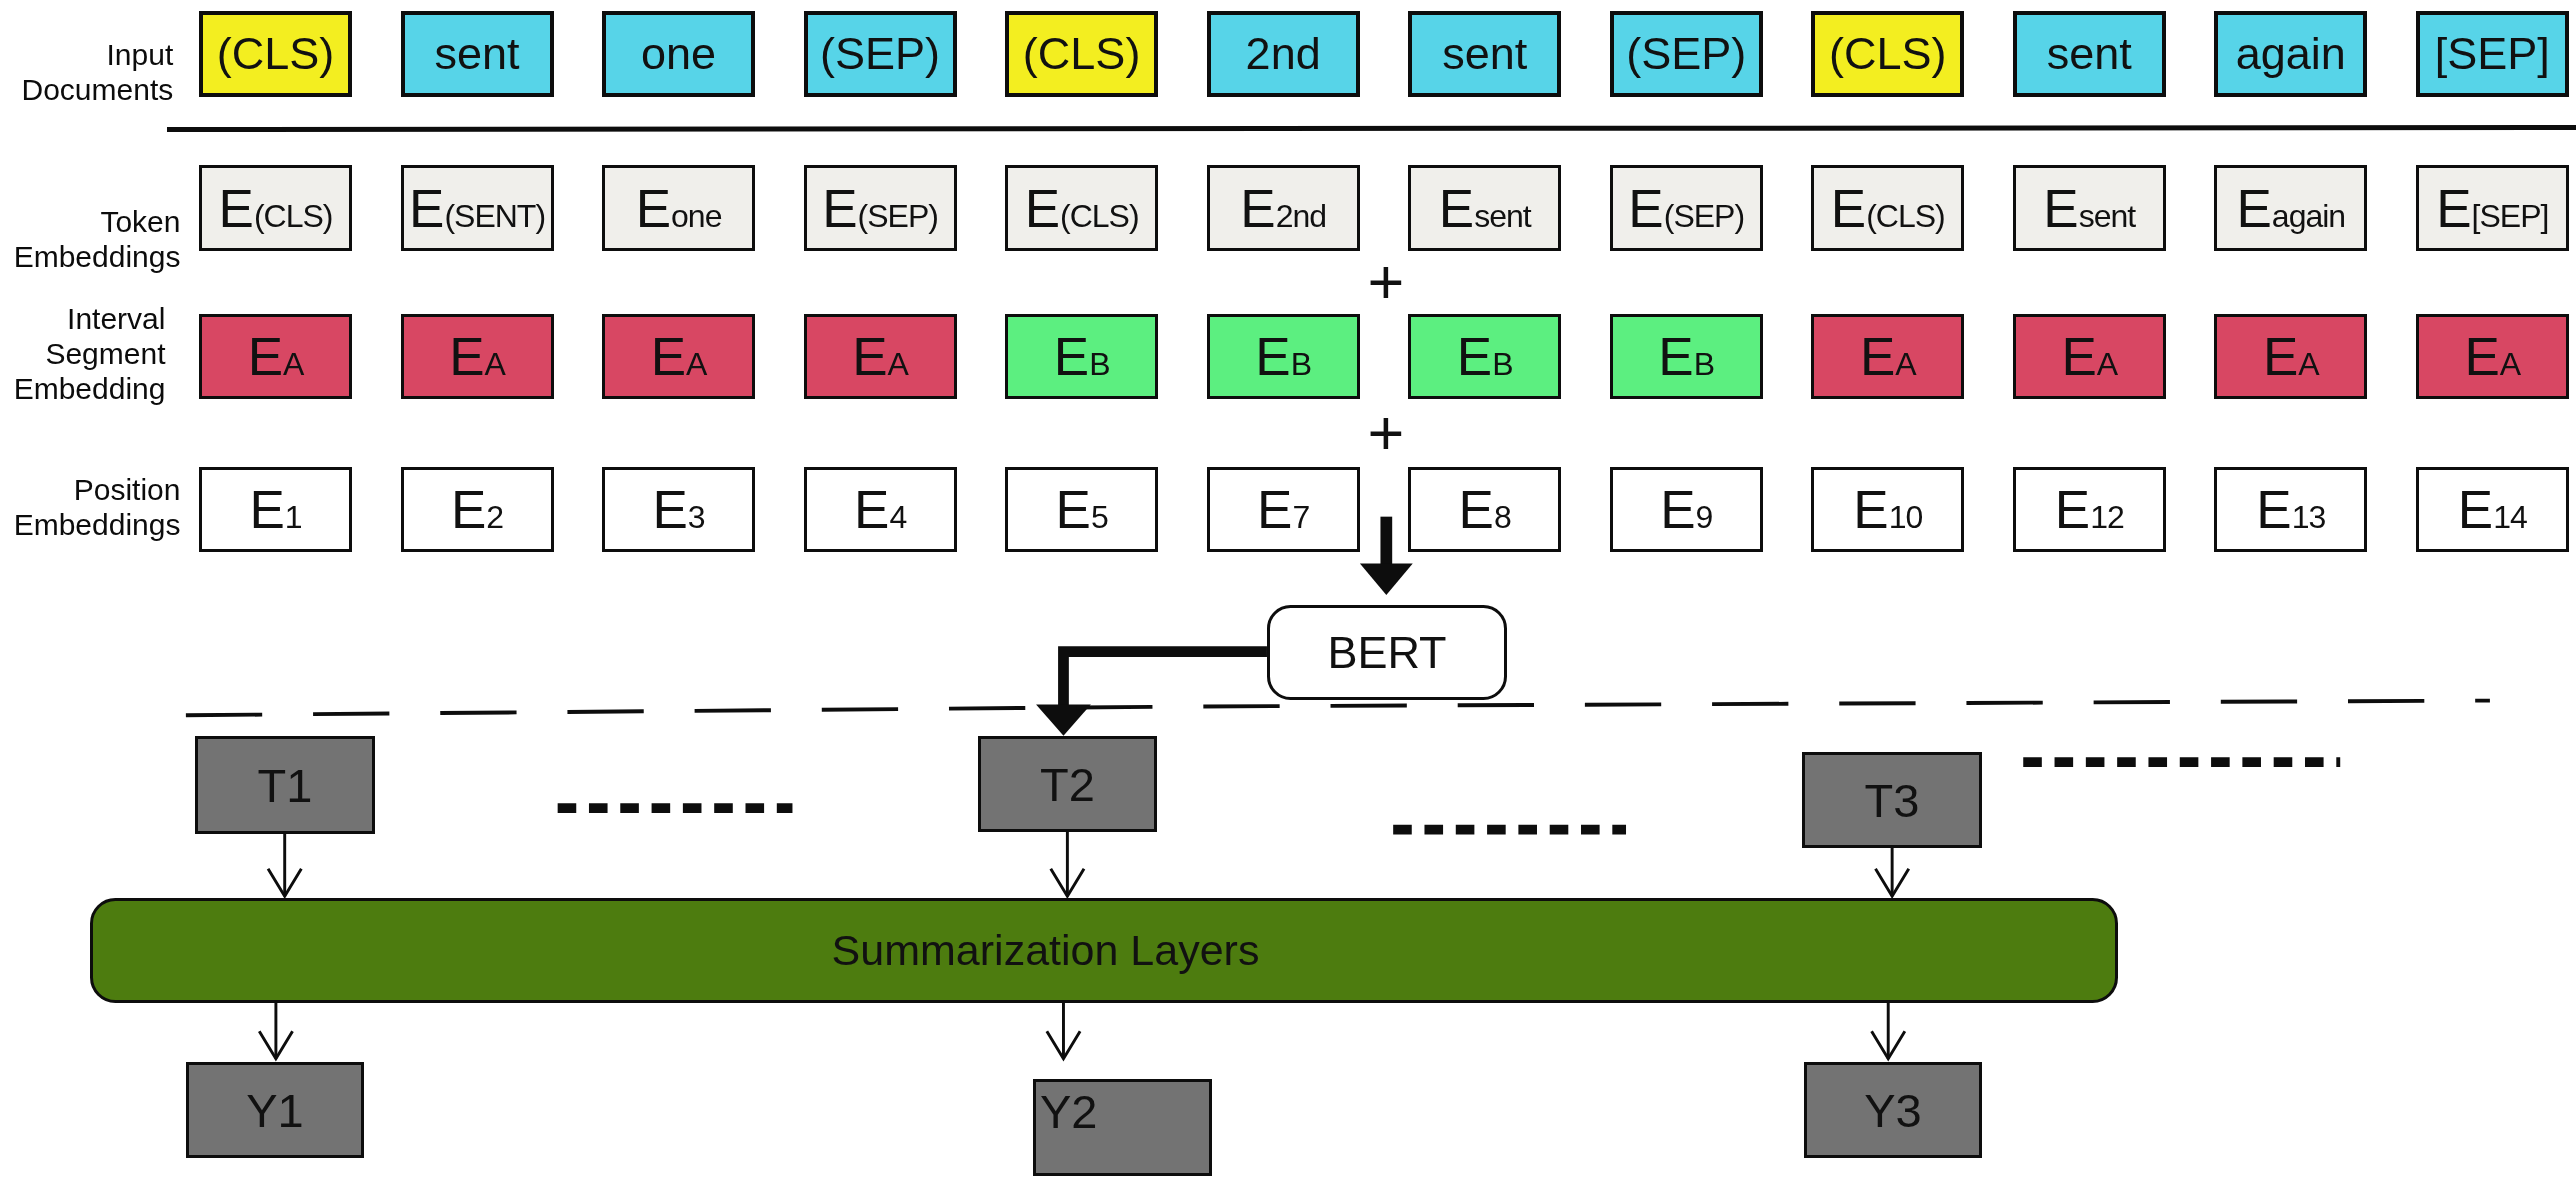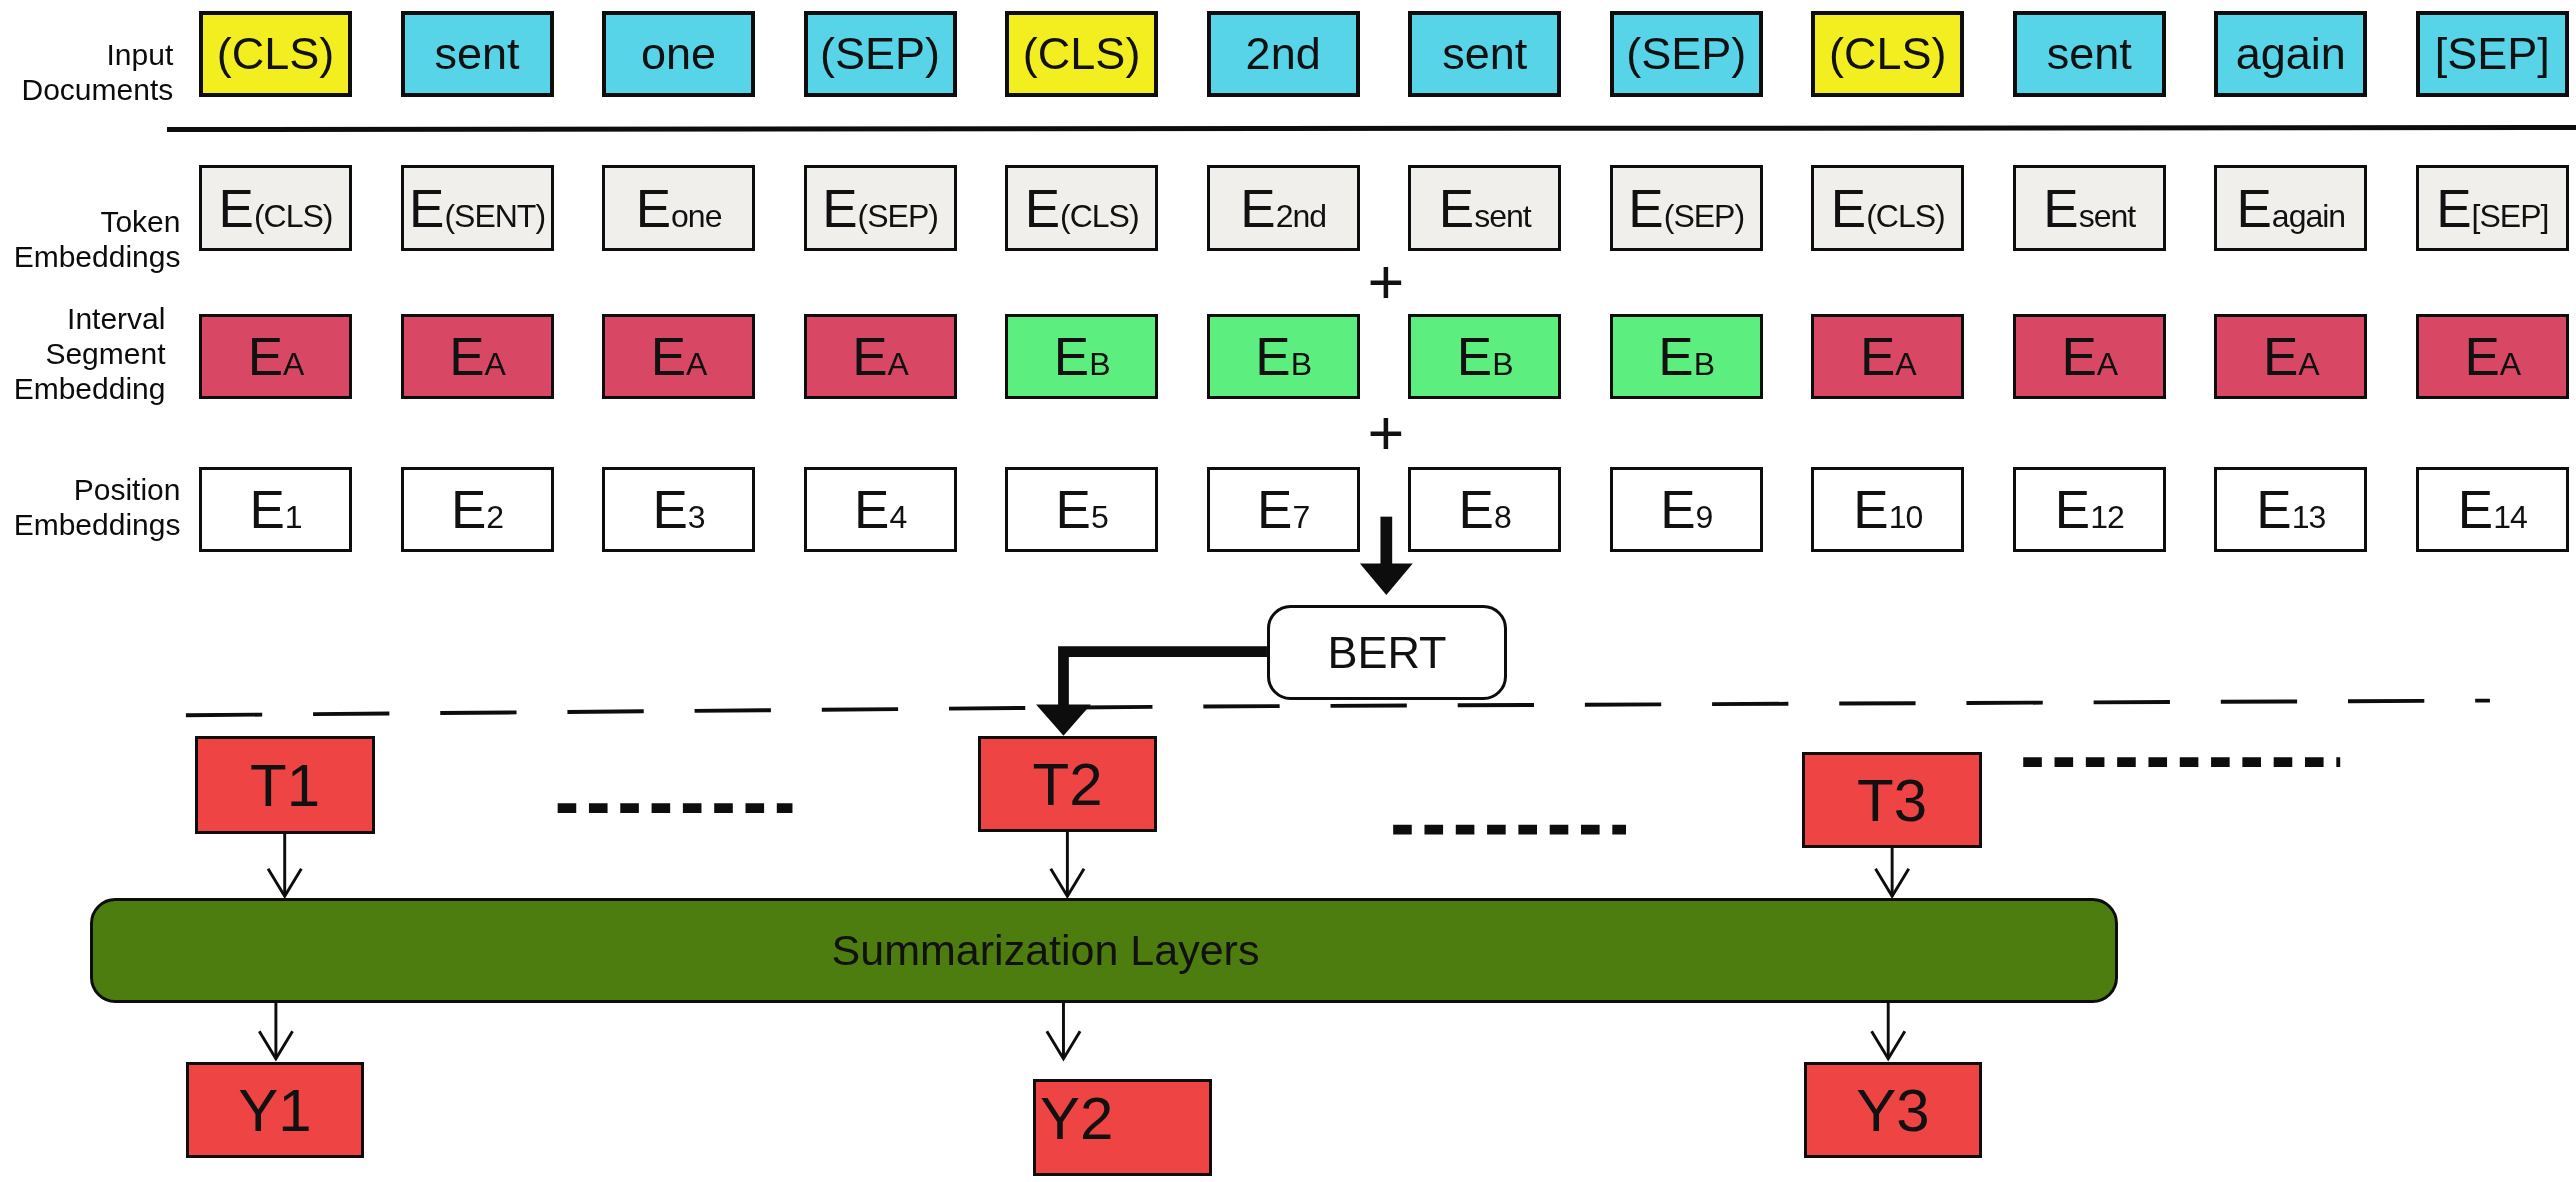--- a/index.html
+++ b/index.html
@@ -45,22 +45,22 @@
   #plus1{left:1386px;top:282px;}
   #plus2{left:1386px;top:433px;}
   
   .bertbox{
     position:absolute;left:1267px;top:605px;width:240px;height:95px;
     box-sizing:border-box;border:3.9px solid #0d0d0d;border-radius:23.5px;
     display:flex;align-items:center;justify-content:center;font-size:45px;background:#fff;
   }
   
   .ybox{
-    position:absolute;box-sizing:border-box;border:3.9px solid #0d0d0d;background:#ef4444;
-    display:flex;align-items:center;justify-content:center;font-size:60px;
+    position:absolute;box-sizing:border-box;border:3.9px solid #0d0d0d;background:#737373;
+    display:flex;align-items:center;justify-content:center;font-size:47px;
   }
   #t1{left:195px;top:736px;width:180px;height:98px;}
   #t2{left:978px;top:736px;width:179px;height:96px;}
   #t3{left:1802px;top:752px;width:180px;height:96px;}
   #y1{left:186px;top:1062px;width:178px;height:96px;}
   #y2{left:1033px;top:1079px;width:179px;height:97px;align-items:flex-start;justify-content:flex-start;padding:2px 0 0 3.9px;}
   #y3{left:1804px;top:1062px;width:178px;height:96px;}
   
   .sumbox{
     position:absolute;left:90px;top:898px;width:2028px;height:105px;

